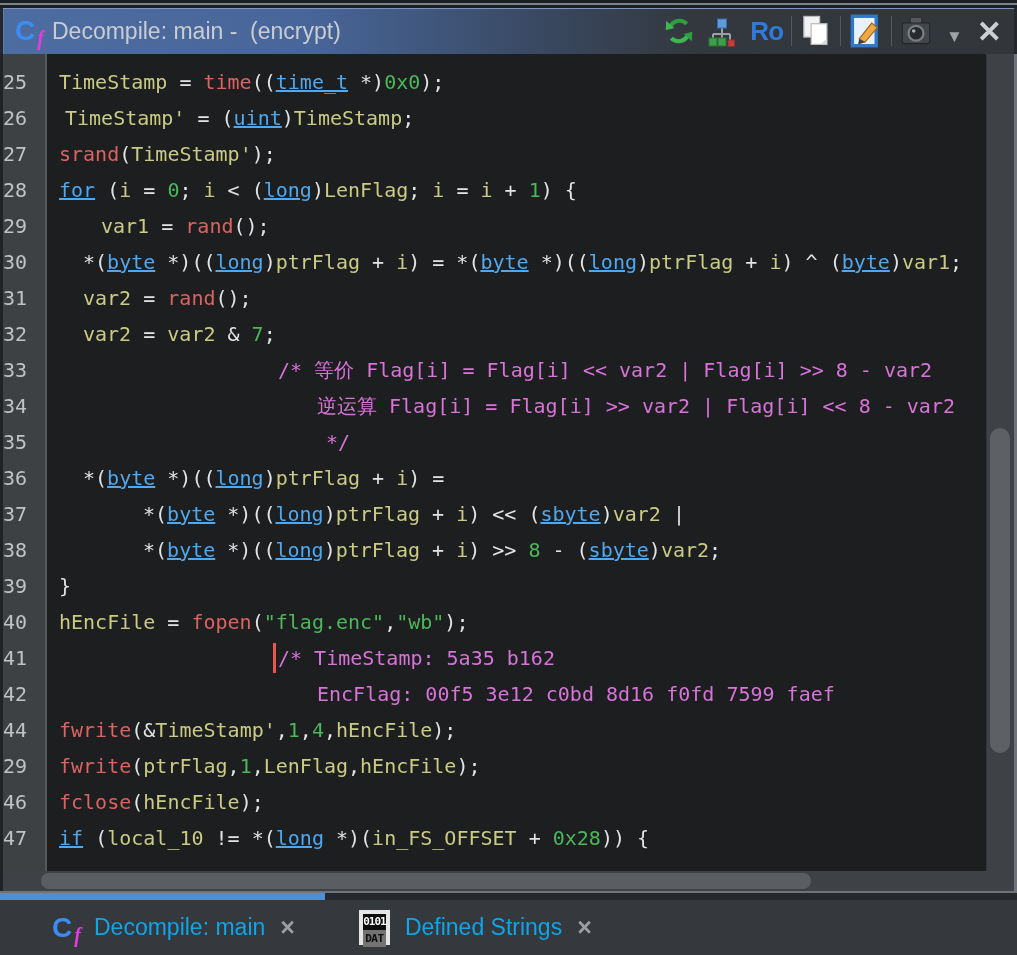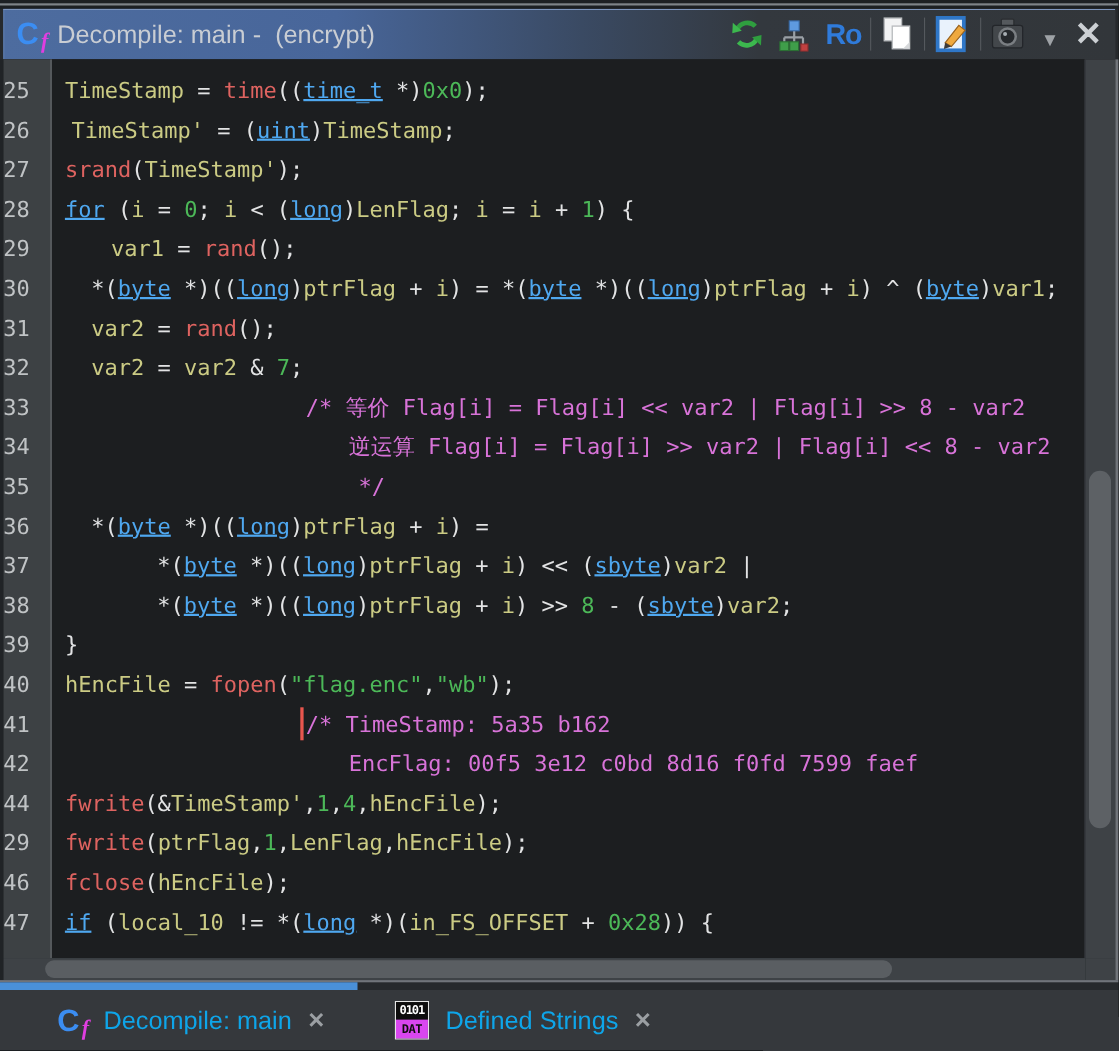--- a/index.html
+++ b/index.html
@@ -21,24 +21,24 @@
   .ro-label{color:#2f7bdb;font-weight:bold;font-size:26px;letter-spacing:-1px;}
   .dd-arrow{color:#9ea2a6;font-size:17px;}
   .x-close{color:#ccd0d4;font-size:30px;font-weight:bold;line-height:1;}
   
   .cf-icon{position:relative;width:27px;height:32px;flex:none;}
   .cf-icon .c{position:absolute;left:0;top:0;font-weight:bold;font-size:28px;color:#3b8df2;
     font-family:"Liberation Sans",sans-serif;}
   .cf-icon .f{position:absolute;right:-2px;bottom:-3px;font-weight:bold;font-style:italic;
     font-size:20px;color:#e03ee0;font-family:"Liberation Serif",serif;}
   
-  .dat-icon{width:31px;height:35px;flex:none;border:1px solid #e5e5e5;box-sizing:border-box;
+  .dat-icon{width:31px;height:35px;flex:none;border:4px solid #e5e5e5;box-sizing:border-box;
     font-family:"DejaVu Sans Mono",monospace;font-weight:bold;text-align:center;}
   .dat-icon .dtop{background:#0d0d0d;color:#fff;font-size:11px;line-height:16px;letter-spacing:-1px;}
-  .dat-icon .dbot{background:#d946ef;color:#0d0d0d;font-size:11px;line-height:17px;letter-spacing:-0.5px;}
+  .dat-icon .dbot{background:#737373;color:#0d0d0d;font-size:11px;line-height:17px;letter-spacing:-0.5px;}
   
   .main{position:absolute;top:54px;left:3px;right:3px;height:837px;background:#1c1e20;}
   .code-viewport{position:absolute;left:0;right:27px;top:0;bottom:20px;overflow:hidden;
     background:linear-gradient(90deg,#3d4144 0,#3d4144 42px,#54585b 42px,#54585b 44px,#1c1e20 44px);}
   #code-rows{padding-top:10px;font-family:"DejaVu Sans Mono",monospace;font-size:20px;line-height:36px;}
   .row{display:flex;height:36px;}
   .ln{width:42px;flex:none;text-align:left;padding-right:8px;box-sizing:border-box;color:#c0c3c5;}
   .src{flex:1;white-space:pre;position:relative;box-sizing:border-box;}
   .tk-plain{color:#e2e3e4;} .tk-var{color:#cbcb84;} .tk-func{color:#de6360;}
   .tk-type{color:#4fa8f0;text-decoration:underline;} .tk-num{color:#4cb858;} .tk-comment{color:#d873d8;}

